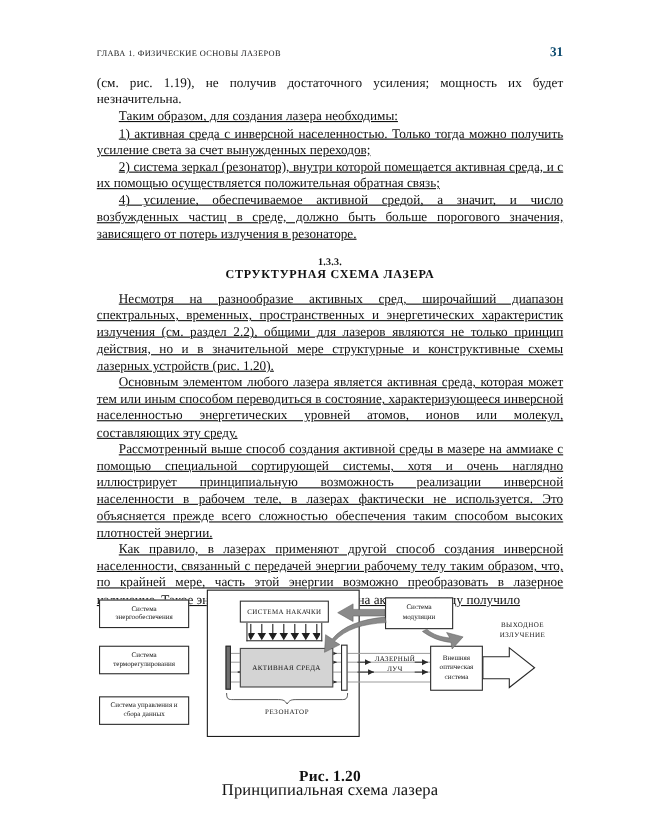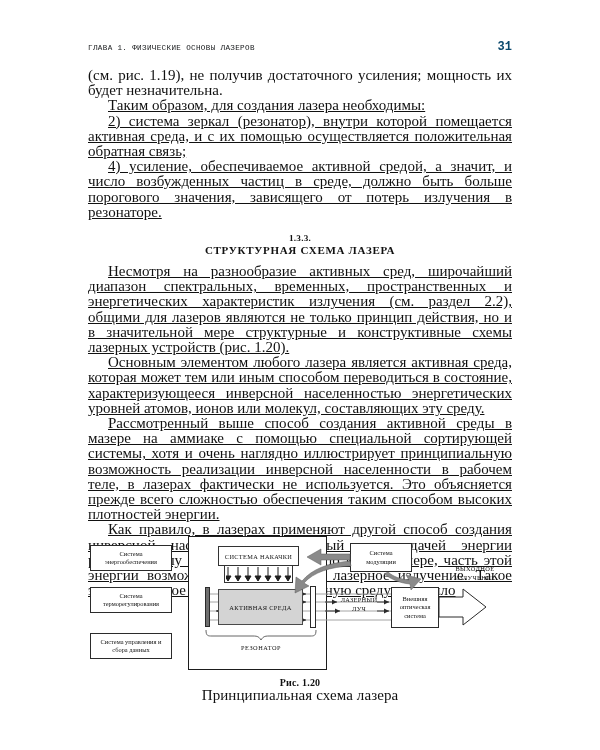--- a/index.html
+++ b/index.html
@@ -26,21 +26,20 @@
   
   .running-head {
     position: absolute;
     left: 88px;
     top: 40px;
     width: 424px;
     height: 14px;
     display: flex;
     align-items: baseline;
     justify-content: space-between;
-    font-family: Liberation Mono, monospace;
   }
   .running-head-title {
     font-size: 7.6px;
     letter-spacing: 0.35px;
     text-transform: uppercase;
     color: #16181a;
     white-space: nowrap;
   }
   .running-head-page {
     font-size: 12px;
@@ -49,21 +48,21 @@
   }
 
   
   .body-col {
     position: absolute;
     left: 88px;
     top: 68px;
     width: 424px;
   }
   .para {
-    font-size: 15px;
+    font-size: 12px;
     line-height: 15.2px;
     text-align: justify;
     text-justify: inter-word;
     margin: 0;
     hyphens: manual;
     color: #111;
   }
   .para.indent { text-indent: 20px; text-decoration: underline; }
   .para.noindent { text-indent: 0; }
 
@@ -323,43 +322,45 @@
   .fig-caption {
     position: absolute;
     left: 0;
     top: 152px;
     width: 424px;
     text-align: center;
     line-height: 12px;
   }
   .cap-num {
     display: block;
-    font-size: 10px;
+    font-size: 14px;
     font-weight: bold;
     letter-spacing: 0.2px;
+    margin-top: 24px;
   }
   .cap-text {
     display: block;
     font-size: 15px;
     letter-spacing: 0.1px;
   }
 </style>
 </head>
 <body>
 
 <div class="page">
 
   <div class="running-head">
     <span class="running-head-title">ГЛАВА 1. ФИЗИЧЕСКИЕ ОСНОВЫ ЛАЗЕРОВ</span>
     <span class="running-head-page">31</span>
   </div>
 
   <div class="body-col">
     <p class="para noindent">(см. рис. 1.19), не получив достаточного усиления; мощность их будет незначительна.</p>
     <p class="para indent">Таким образом, для создания лазера необходимы:</p>
+    <p class="para indent">1) активная среда с инверсной населенностью. Только тогда можно получить усиление света за счет вынужденных переходов;</p>
     <p class="para indent">2) система зеркал (резонатор), внутри которой помещается активная среда, и с их помощью осуществляется положительная обратная связь;</p>
     <p class="para indent">4) усиление, обеспечиваемое активной средой, а значит, и число возбужденных частиц в среде, должно быть больше порогового значения, зависящего от потерь излучения в резонаторе.</p>
 
     <div class="section-head">
       <span class="section-num">1.3.3.</span>
       <span class="section-title">СТРУКТУРНАЯ СХЕМА ЛАЗЕРА</span>
     </div>
 
     <p class="para indent">Несмотря на разнообразие активных сред, широчайший диапазон спектральных, временных, пространственных и энергетических характеристик излучения (см. раздел 2.2), общими для лазеров являются не только принцип действия, но и в значительной мере структурные и конструктивные схемы лазерных устройств (рис. 1.20).</p>
     <p class="para indent">Основным элементом любого лазера является активная среда, которая может тем или иным способом переводиться в состояние, характеризующееся инверсной населенностью энергетических уровней атомов, ионов или молекул, составляющих эту среду.</p>

